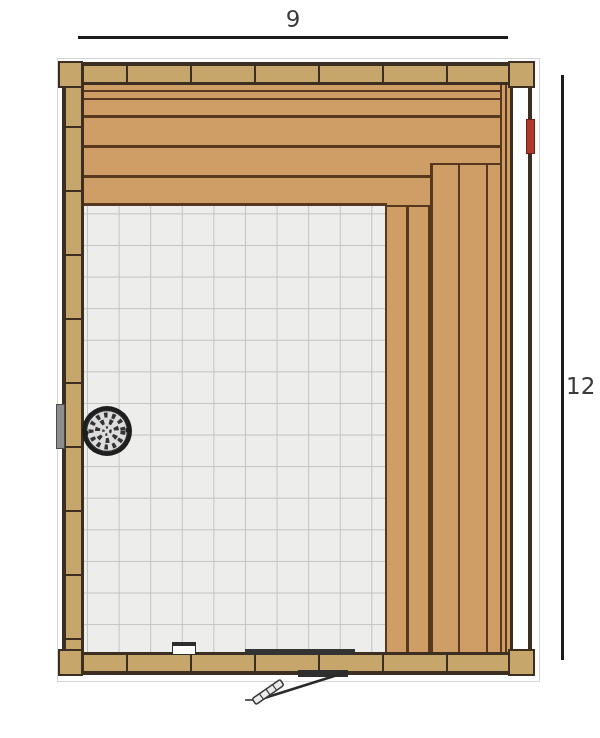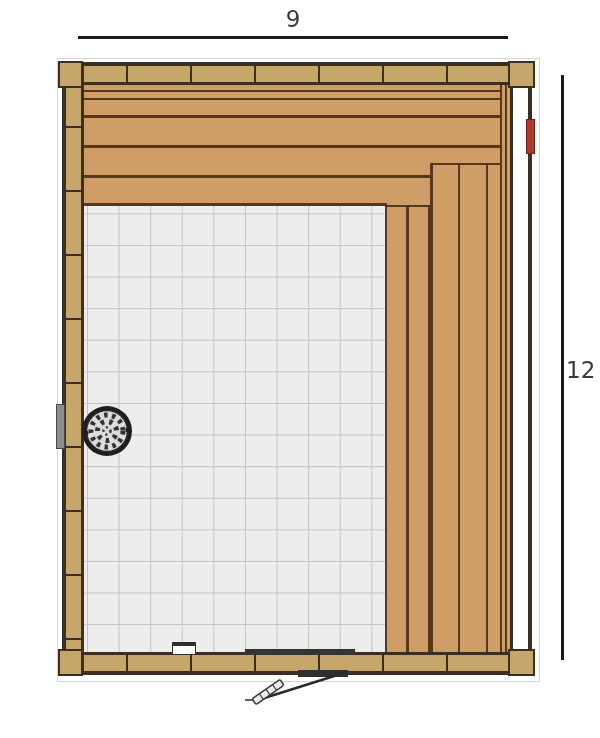--- a/index.html
+++ b/index.html
@@ -8,21 +8,21 @@
     font-family:"DejaVu Sans","Liberation Sans",sans-serif;
   }
   .abs{position:absolute;}
 
   
   .dim-line{background:var(--dim-line,#1b1b1b);}
   .dim-label{
     color:var(--dim-text,#3a3a3a);font-size:23px;font-weight:500;line-height:1;
   }
   .dim-label.top{left:78px;top:8px;width:430px;text-align:center;}
-  .dim-label.right{left:566px;top:359px;text-align:center;}
+  .dim-label.right{left:566px;top:375px;text-align:center;}
 
   
   .cabin-outline{
     left:57px;top:58px;width:481px;height:622px;
     border:1.5px solid #d5d5d3;
   }
   .wall{background:var(--wall-wood,#c6a66a);box-sizing:border-box;}
   .wall.top{
     left:62px;top:62px;width:470px;height:23px;
     border-top:4px solid var(--wall-outline,#3c2f21);

